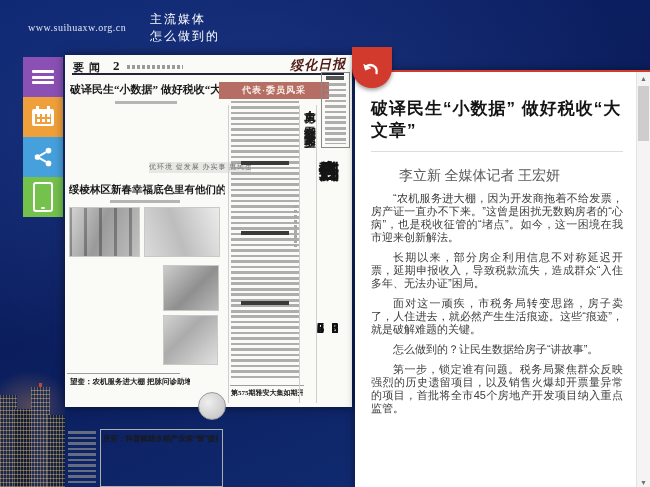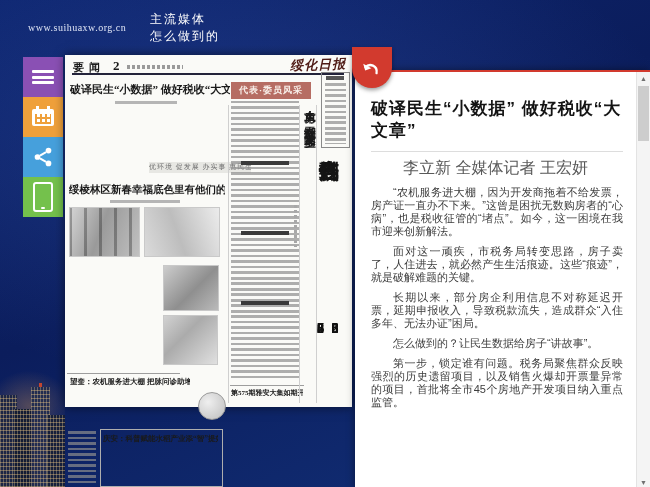--- a/index.html
+++ b/index.html
@@ -42,21 +42,21 @@
   #paper{position:absolute;left:65px;top:55px;width:287px;height:352px;background:#fafaf7;
          box-shadow:0 0 10px rgba(0,0,0,.55);font-family:"Liberation Serif",serif;color:#1a1a1a;}
   #paper *{position:absolute;}
   .sec-name{left:8px;top:5px;font-size:11px;font-weight:bold;letter-spacing:5px;}
   .sec-num{left:48px;top:3px;font-size:13px;font-weight:bold;}
   .date-bar{left:62px;top:10px;width:56px;height:4px;background:repeating-linear-gradient(90deg,#9a9a9a 0 3px,transparent 3px 5px);}
   .head-rule{left:7px;top:18px;width:272px;height:2px;background:#23233a;}
   .masthead{right:6px;top:1px;font-size:13px;font-weight:bold;font-style:italic;color:#4f1b16;transform:rotate(-2deg);letter-spacing:1px;}
 
   .hl-main{left:5px;top:27px;width:160px;font-size:11px;font-weight:bold;letter-spacing:0;white-space:nowrap;overflow:hidden;}
-  .col-label{left:166px;top:27px;padding:2px 8px;background:#b66d63;color:#f8efe9;font-size:9px;font-weight:bold;letter-spacing:1px;white-space:nowrap;}
+  .col-label{left:154px;top:27px;padding:2px 23px;background:#b66d63;color:#f8efe9;font-size:9px;font-weight:bold;letter-spacing:1px;white-space:nowrap;}
   .byline-bar{height:3px;background:#b5b5b5;}
 
   .ft{background-image:repeating-linear-gradient(to bottom,#8d8d8d 0 2.5px,transparent 2.5px 5.5px);opacity:.7;}
   .cols{display:flex;gap:5px;}
   .cols .ft{position:relative;flex:1;height:100%;}
 
   .banner{left:84px;top:107px;width:102px;height:11px;background:#e7e7e3;color:#6e6e6e;
           font-size:7px;line-height:11px;text-align:center;letter-spacing:1px;white-space:nowrap;overflow:hidden;}
   .hl2{left:4px;top:128px;width:156px;font-size:10.5px;font-weight:bold;white-space:nowrap;overflow:hidden;}
   .photo{box-shadow:0 0 0 1px #c9c9c9 inset;}
@@ -93,21 +93,21 @@
 
   
   .back-badge{position:absolute;left:352px;top:47px;width:40px;height:41px;background:#d23a2e;
               border-radius:0 0 20px 20px;z-index:6;display:flex;align-items:center;justify-content:center;cursor:pointer;
               box-shadow:0 2px 4px rgba(0,0,0,.4);}
   #reader{position:absolute;left:355px;top:70px;width:295px;height:417px;background:#fff;
           border-top:2px solid #d23a2e;box-shadow:0 0 8px rgba(0,0,0,.45);}
   .reader-content{position:absolute;left:0;top:0;right:13px;bottom:0;padding:26px 14px 0 16px;overflow:hidden;}
   .reader-title{font-size:17px;font-weight:bold;color:#141414;letter-spacing:1px;line-height:22px;}
   .reader-divider{border:none;border-top:1px solid #ddd;margin:9px 0 0 0;}
-  .reader-byline{margin-top:6px;font-size:16px;color:#595959;text-indent:2em;}
+  .reader-byline{margin-top:15px;font-size:14px;color:#595959;text-indent:2em;font-family:Liberation Serif, serif;}
   .para{font-size:11px;line-height:13px;color:#3d3d3d;text-indent:2em;text-align:justify;margin:7px 0 0 0;}
 
   .scrollbar{position:absolute;right:0;top:0;width:13px;height:100%;background:#f4f4f4;border-left:1px solid #e3e3e3;}
   .sb-arrow{position:absolute;left:0;width:13px;height:13px;font-size:7px;color:#707070;text-align:center;line-height:13px;cursor:pointer;}
   .sb-up{top:0;}
   .sb-down{bottom:0;}
   .sb-thumb{position:absolute;left:1px;top:14px;width:11px;height:55px;background:#cdcdcd;cursor:pointer;}
 </style>
 </head>
 <body>
@@ -249,22 +249,22 @@
     </svg>
   </div>
 
   <div id="reader">
     <div class="reader-content">
       <div class="reader-title">破译民生“小数据” 做好税收“大文章”</div>
       <hr class="reader-divider">
       <div class="reader-byline">李立新 全媒体记者 王宏妍</div>
       <div>
           <p class="para">“农机服务进大棚，因为开发商拖着不给发票，房产证一直办不下来。”这曾是困扰无数购房者的“心病”，也是税收征管的“堵点”。如今，这一困境在我市迎来创新解法。</p>
+          <p class="para">长期以来，部分房企利用信息不对称延迟开票，延期申报收入，导致税款流失，造成群众“入住多年、无法办证”困局。</p>
           <p class="para">面对这一顽疾，市税务局转变思路，房子卖了，人住进去，就必然产生生活痕迹。这些“痕迹”，就是破解难题的关键。</p>
-          <p class="para">长期以来，部分房企利用信息不对称延迟开票，延期申报收入，导致税款流失，造成群众“入住多年、无法办证”困局。</p>
           <p class="para">怎么做到的？让民生数据给房子“讲故事”。</p>
           <p class="para">第一步，锁定谁有问题。税务局聚焦群众反映强烈的历史遗留项目，以及销售火爆却开票量异常的项目，首批将全市45个房地产开发项目纳入重点监管。</p>
         </div>
     </div>
     <div class="scrollbar">
       <div class="sb-arrow sb-up">▲</div>
       <div class="sb-thumb"></div>
       <div class="sb-arrow sb-down">▼</div>
     </div>
   </div>

